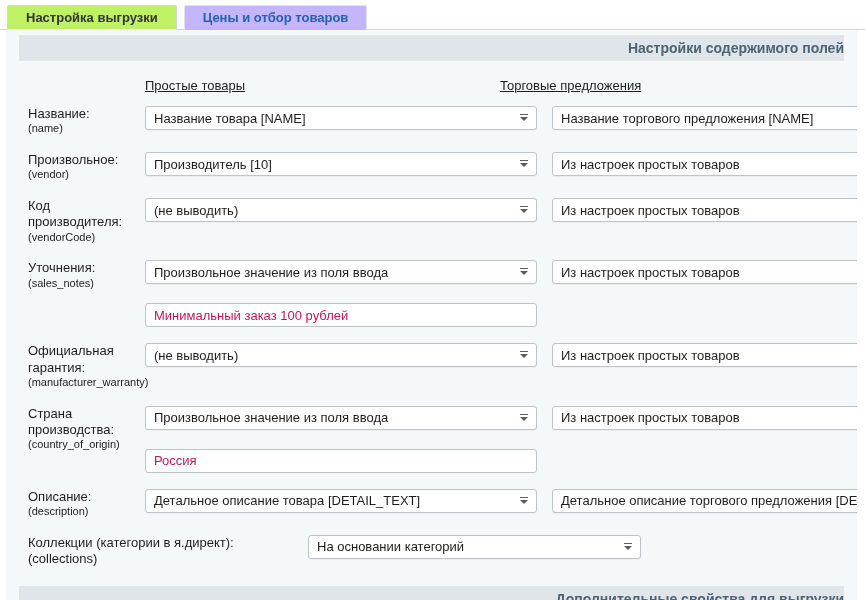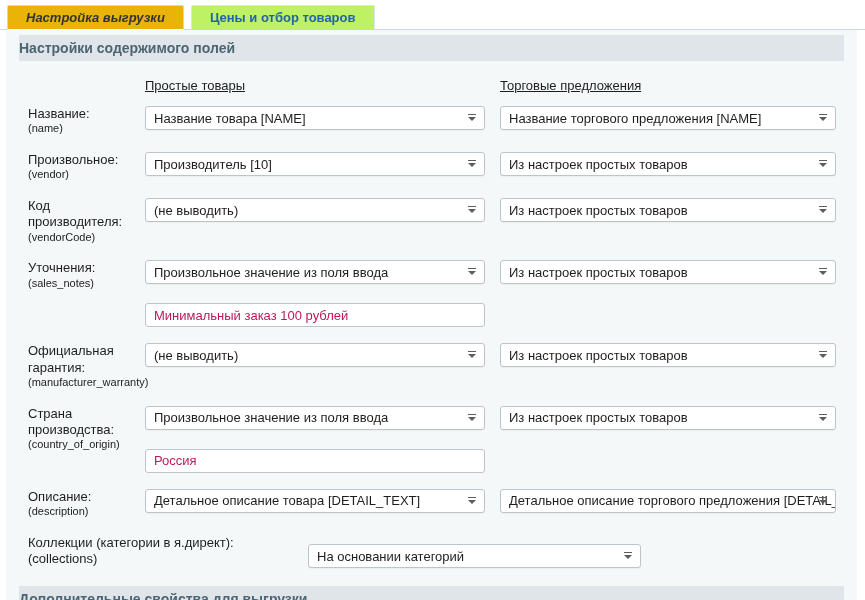--- a/index.html
+++ b/index.html
@@ -16,53 +16,52 @@
     border-bottom: 1px solid #cfd7db;
     height: 30px;
   }
   .tab {
     padding: 0 18px; line-height: 23px; height: 25px;
     font-weight: bold; font-size: 13px;
     border-radius: 2px 2px 0 0;
     cursor: pointer; white-space: nowrap;
   }
   .tab.active {
-    background: #eab308; color: #333333;
+    background: #bef264; color: #333333;
     border: 1px solid #cfd7db; border-bottom: 1px solid #ffffff;
     margin-bottom: -1px;
-    font-style: italic;
   }
   .tab.inactive {
-    background: #bef264; color: #2363a8;
+    background: #c4b5fd; color: #2363a8;
     border: 1px solid #dce3e7; border-bottom: none;
   }
   
   .panel {
     margin: 0 8px 0 6px;
     background: #f5f8f9;
     height: 570px;
     overflow: hidden;
   }
   .hbar {
     margin: 5px 13px 0 13px; height: 26px;
     background: #dfe5e8; color: #4c6575;
     font-weight: bold; font-size: 14px;
-    text-align: left; line-height: 26px;
+    text-align: right; line-height: 26px;
   }
   .content { padding-left: 22px; }
   
   .colheads { display: flex; margin: 17px 0 13px 0; text-decoration: underline; }
   .colheads .sp { width: 117px; flex-shrink: 0; }
   .colheads .h1 { width: 340px; margin-right: 15px; flex-shrink: 0; }
   .colheads .h2 { width: 336px; flex-shrink: 0; }
   
   .frow { display: flex; margin-bottom: 16px; }
   .lbl { width: 117px; flex-shrink: 0; line-height: 1.25; padding-right: 6px; }
   .lbl .code { font-size: 11px; color: #222; }
-  .f1 { width: 340px; margin-right: 15px; flex-shrink: 0; }
+  .f1 { width: 392px; margin-right: 15px; flex-shrink: 0; }
   .f2 { width: 336px; flex-shrink: 0; }
   .stack { display: flex; flex-direction: column; gap: 19px; }
   
   .sel {
     position: relative; height: 24px; width: 100%;
     background: #ffffff; border: 1px solid #bdc5ca; border-radius: 3px;
     display: flex; align-items: center;
     padding: 0 24px 0 8px;
     box-shadow: 0 1px 1px rgba(0,0,0,0.04);
     cursor: pointer;
@@ -80,21 +79,21 @@
     left: -4px; top: -7px; width: 8px; height: 1px;
     background: #5d5d5d;
   }
   .inp {
     height: 24px; width: 100%;
     background: #ffffff; border: 1px solid #bdc5ca; border-radius: 3px;
     padding: 0 8px; font-family: "Liberation Sans", sans-serif;
     font-size: 13px; color: #be185d;
   }
   
-  .frow-coll { display: flex; align-items: flex-end; margin-bottom: 18px; }
+  .frow-coll { display: flex; align-items: flex-start; margin-bottom: 18px; }
   .frow-coll .lbl-wide { width: 280px; flex-shrink: 0; line-height: 1.3; }
   .frow-coll .fc { width: 333px; flex-shrink: 0; }
   
   .hint { text-align: center; margin: 13px 0 13px 0; font-size: 13px; color: #1e1e1e; }
 </style>
 </head>
 <body>
 
 <div class="tabbar">
   <div class="tab active">Настройка выгрузки</div>

